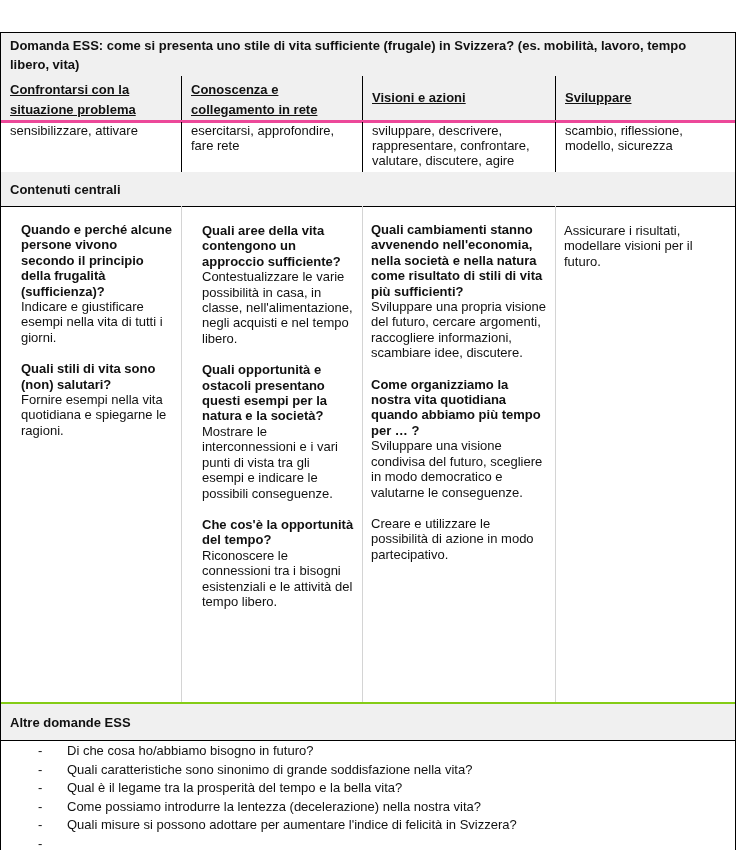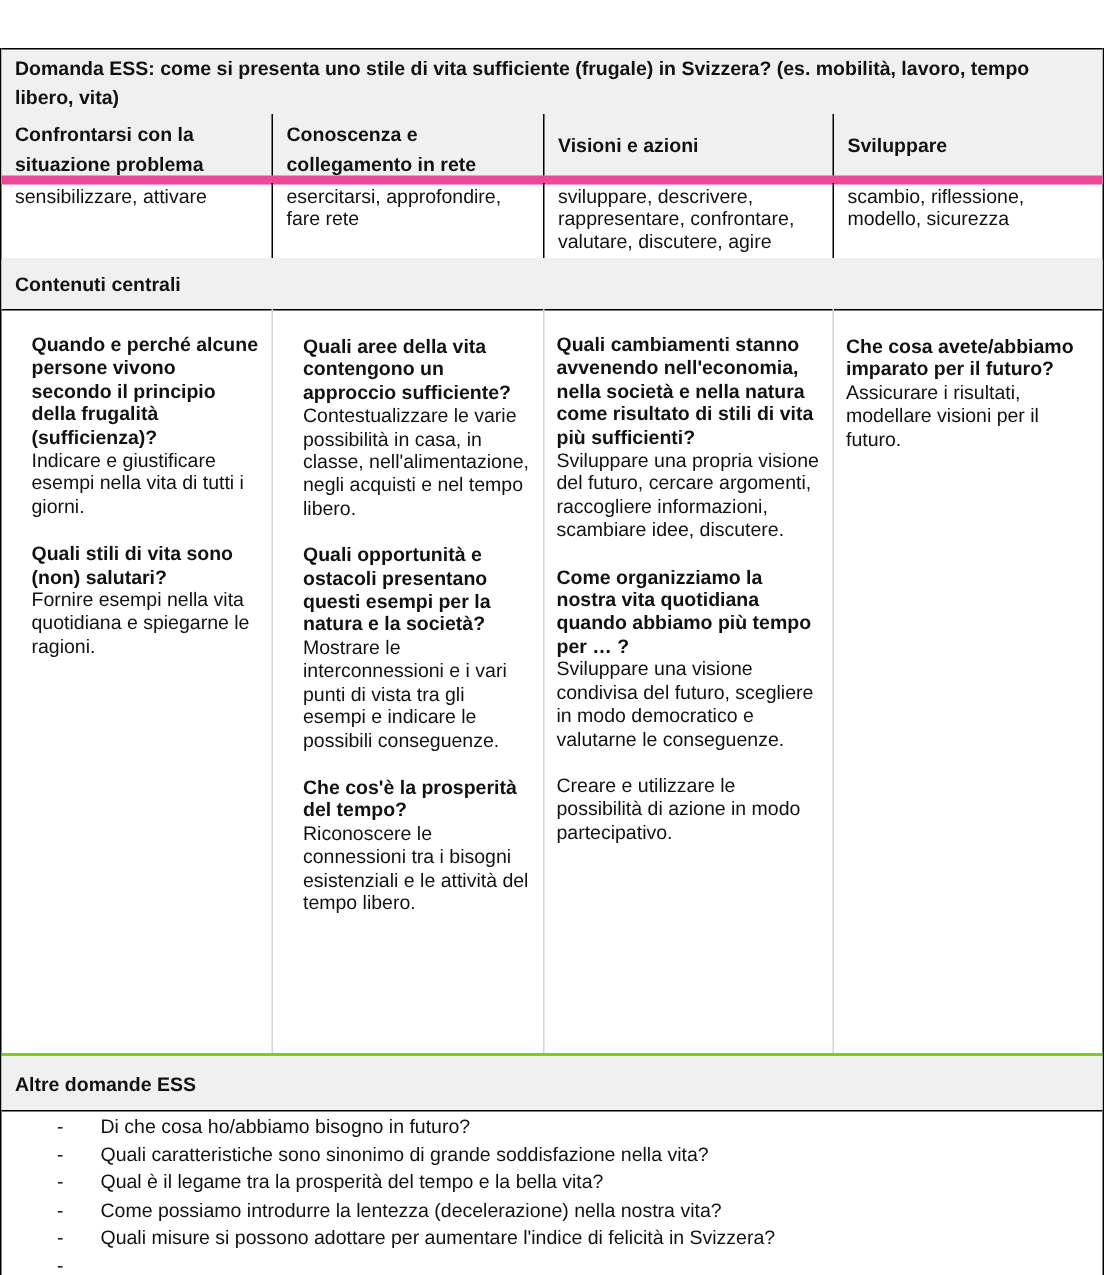--- a/index.html
+++ b/index.html
@@ -1,20 +1,20 @@
 <!DOCTYPE html>
 <html><head>
 <meta charset="utf-8">
 <style>
   html, body { margin: 0; padding: 0; background: #ffffff; }
   body { width: 738px; height: 850px; overflow: hidden; font-family: "Liberation Sans", sans-serif; color: #111; }
   .doc { position: relative; width: 736px; height: 849px; border-left: 1px solid #000; border-right: 1px solid #000; box-sizing: border-box; margin-top: 32px; }
   .row { position: absolute; left: 0; right: 0; box-sizing: border-box; }
   .title-row { top: 0; height: 45px; background: #f0f0f0; border-top: 1px solid #000; border-bottom: 1px solid #000; padding: 3px 8px 0 9px; font-weight: bold; font-size: 13px; line-height: 19px; }
-  .col-head-row { top: 44px; height: 47px; background: #f0f0f0; border-bottom: 6px solid #ec4899; display: flex; }
+  .col-head-row { top: 44px; height: 47px; background: #f0f0f0; border-bottom: 3px solid #ec4899; display: flex; text-decoration: underline; }
   .col-head { box-sizing: border-box; border-right: 1px solid #000; padding: 4px 8px 0 9px; font-weight: bold; font-size: 13px; line-height: 20px; display: flex; align-items: flex-start; }
   .col-head.center { align-items: center; padding-top: 0; }
   .col-head:last-child { border-right: none; }
   .kw-row { top: 90px; height: 51px; border-bottom: 1px solid #000; display: flex; }
   .kw { box-sizing: border-box; border-right: 1px solid #000; padding: 1px 8px 0 9px; font-size: 13px; line-height: 15px; }
   .kw:last-child { border-right: none; }
   .section-row { background: #f0f0f0; border-bottom: 1px solid #000; padding: 0 8px 0 9px; font-weight: bold; font-size: 13px; display: flex; align-items: center; }
   .sec-cc { top: 140px; height: 35px; }
   .content-row { top: 174px; height: 499px; border-bottom: 3px solid #84cc16; display: flex; }
   .cc { box-sizing: border-box; border-right: 1px solid #d4d4d4; padding: 16px 8px 0 20px; font-size: 13px; line-height: 15.4px; }
@@ -70,40 +70,39 @@
     <div class="cc c2" style="padding-top:17px;">
       <div class="block">
         <span class="q">Quali aree della vita contengono un approccio sufficiente?</span>
         <span class="a">Contestualizzare le varie possibilità in casa, in classe, nell'alimentazione, negli acquisti e nel tempo libero.</span>
       </div>
       <div class="block">
         <span class="q">Quali opportunità e ostacoli presentano questi esempi per la natura e la società?</span>
         <span class="a">Mostrare le interconnessioni e i vari punti di vista tra gli esempi e indicare le possibili conseguenze.</span>
       </div>
       <div class="block">
-        <span class="q">Che cos'è la prosperità del tempo?</span>
+        <span class="q">Che cos'è la opportunità del tempo?</span>
         <span class="a">Riconoscere le connessioni tra i bisogni esistenziali e le attività del tempo libero.</span>
       </div>
     </div>
     <div class="cc c3" style="padding-left:8px;">
       <div class="block">
         <span class="q">Quali cambiamenti stanno avvenendo nell'economia, nella società e nella natura come risultato di stili di vita più sufficienti?</span>
         <span class="a">Sviluppare una propria visione del futuro, cercare argomenti, raccogliere informazioni, scambiare idee, discutere.</span>
       </div>
       <div class="block">
         <span class="q">Come organizziamo la nostra vita quotidiana quando abbiamo più tempo per … ?</span>
         <span class="a">Sviluppare una visione condivisa del futuro, scegliere in modo democratico e valutarne le conseguenze.</span>
       </div>
       <div class="block">
         <span class="a">Creare e utilizzare le possibilità di azione in modo partecipativo.</span>
       </div>
     </div>
     <div class="cc c4" style="padding-left:8px; padding-top:17px;">
       <div class="block">
-        <span class="q">Che cosa avete/abbiamo imparato per il futuro?</span>
         <span class="a">Assicurare i risultati, modellare visioni per il futuro.</span>
       </div>
     </div>
   </div>
 
   <div class="row section-row sec-altre">
     <span>Altre domande ESS</span>
   </div>
 
   <div class="row list-row">

